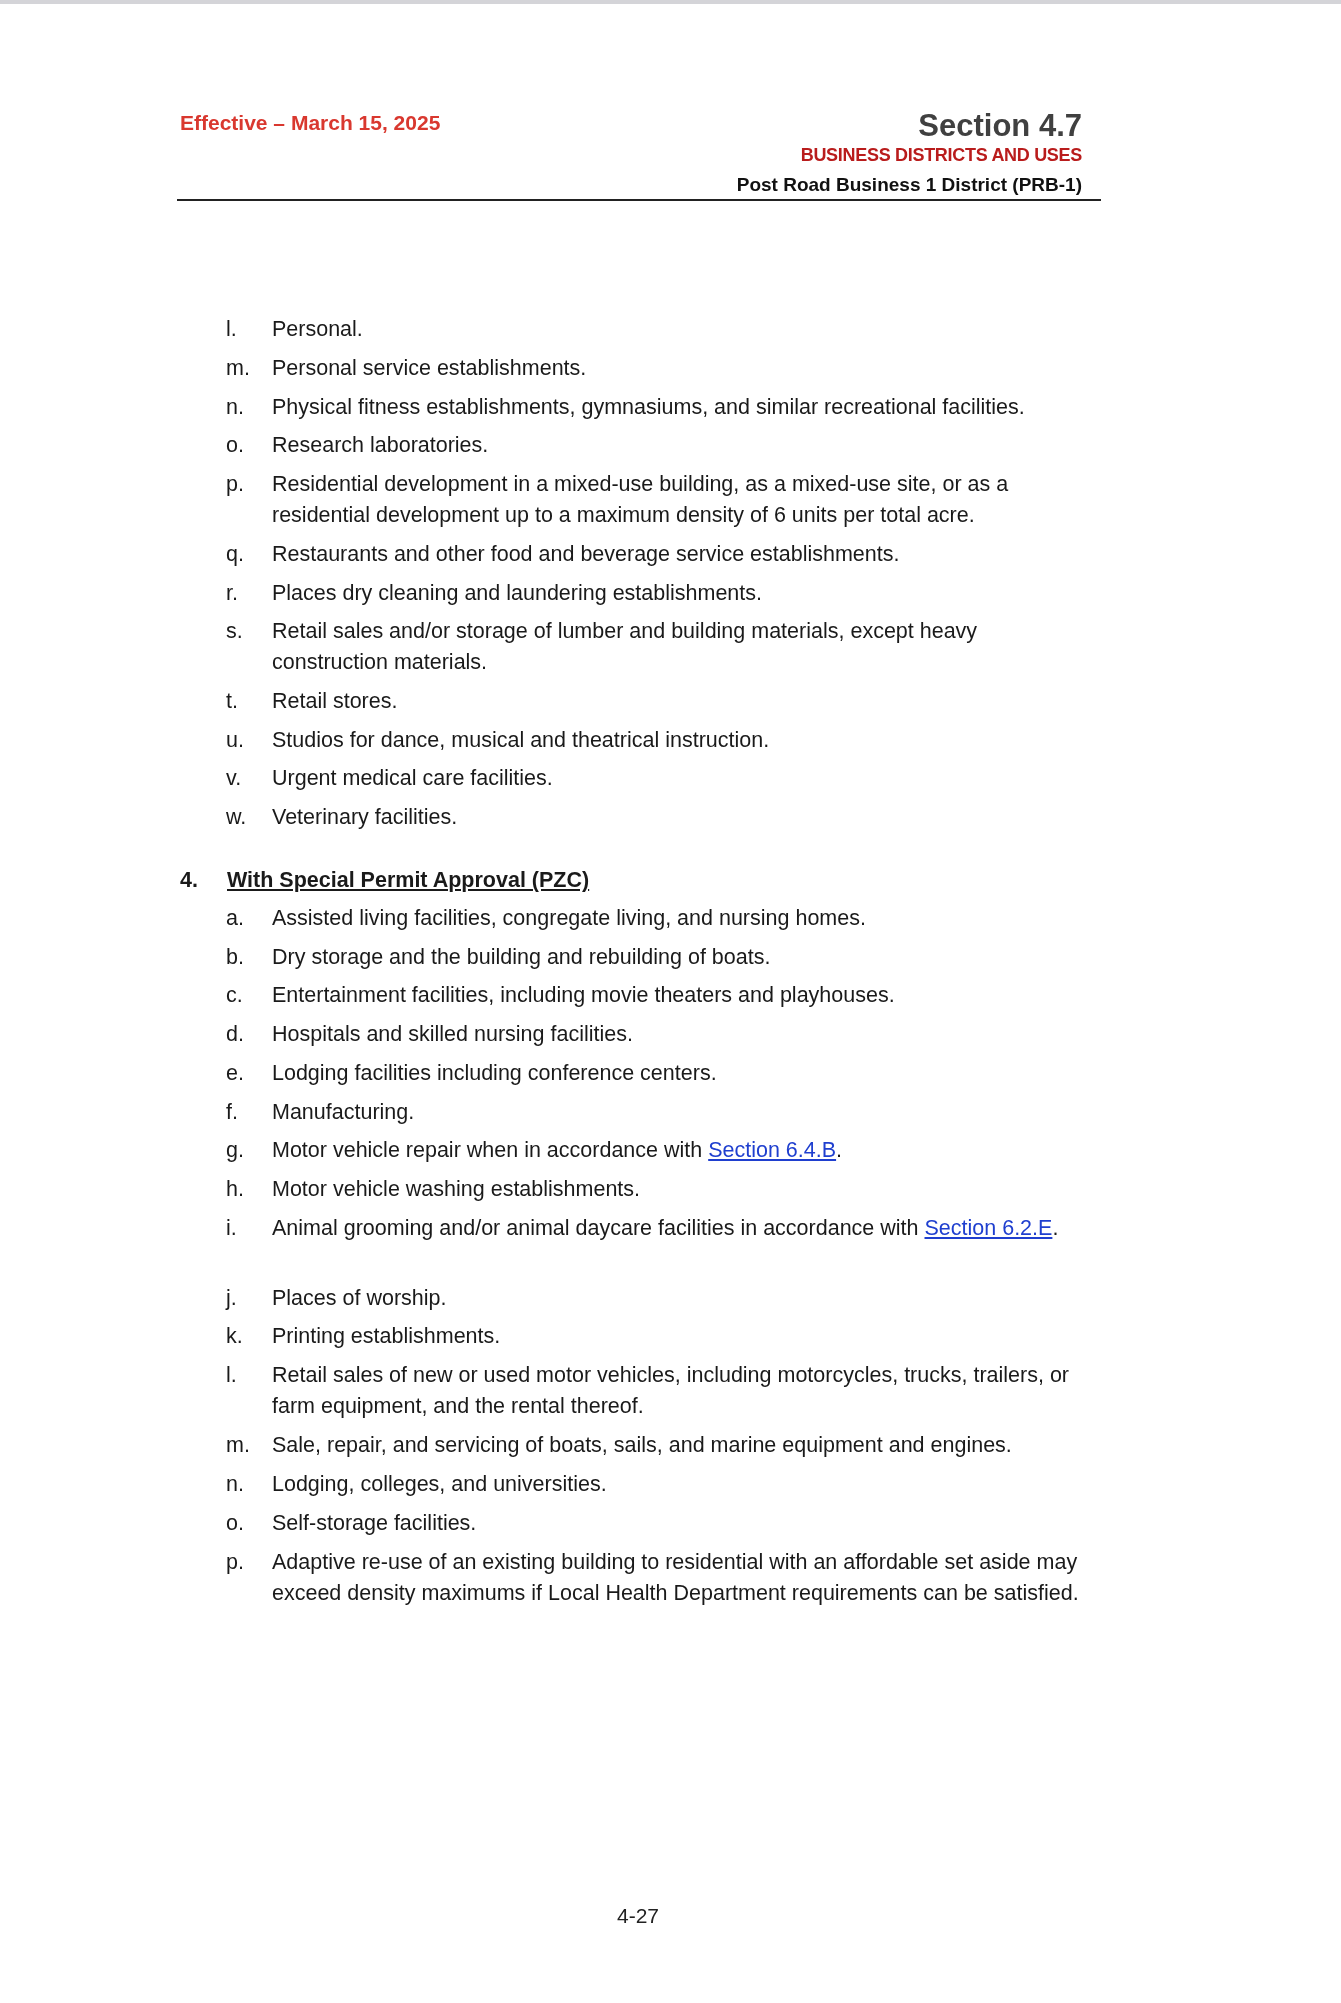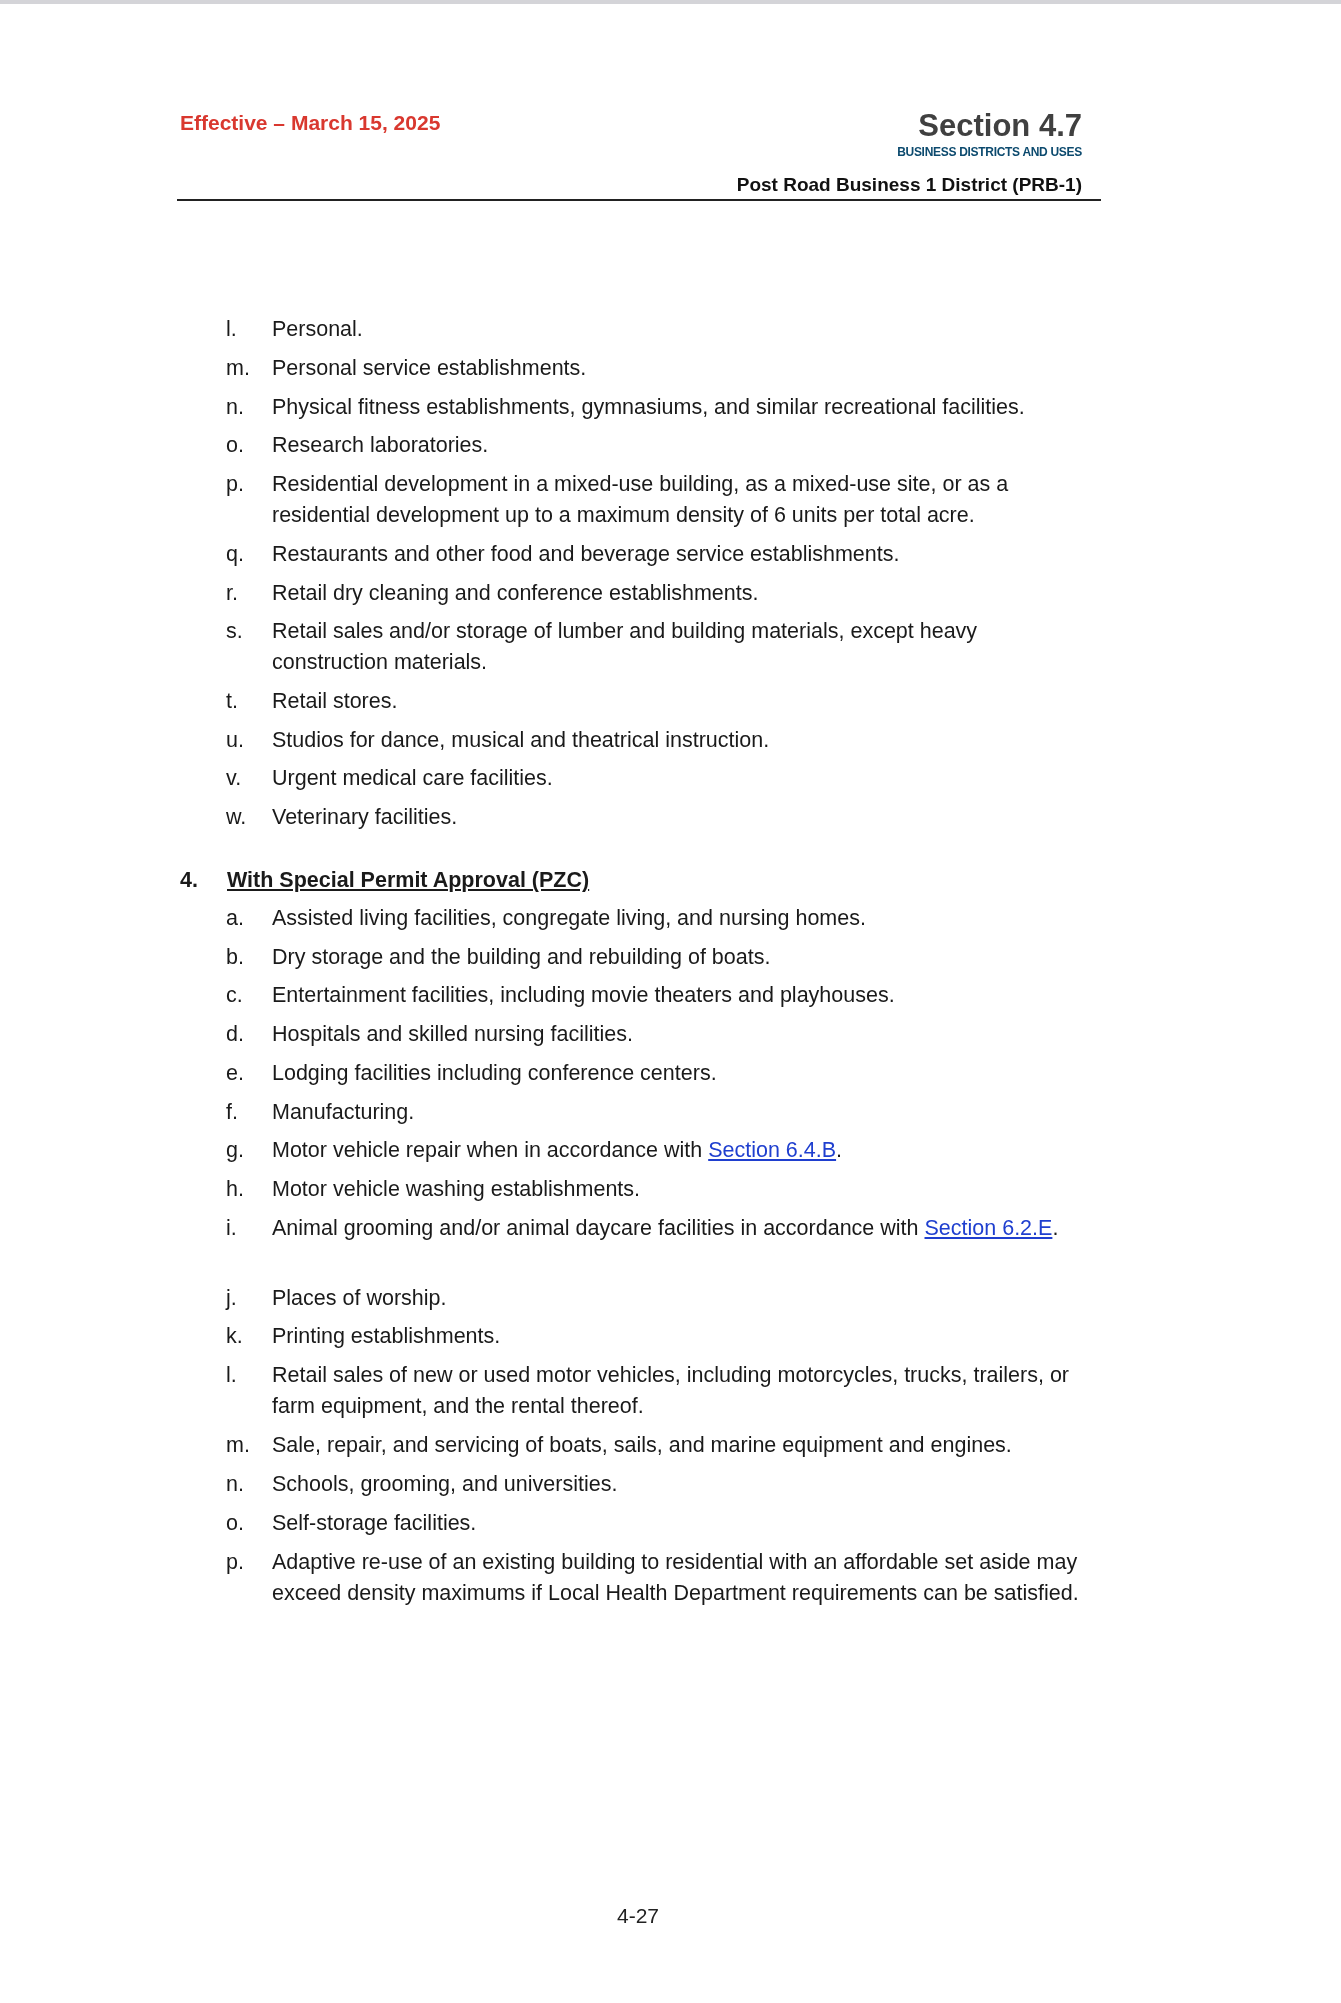--- a/index.html
+++ b/index.html
@@ -3,21 +3,21 @@
 <meta charset="utf-8">
 <style>
   html, body { margin:0; padding:0; }
   body { width:1341px; height:2003px; background:#ffffff; position:relative; overflow:hidden;
          font-family:"Liberation Sans", sans-serif; color:#1a1a1a; }
   .topbar { position:absolute; left:0; top:0; width:1341px; height:4px; background:#d4d4d8; }
   .page { position:absolute; left:0; top:4px; width:1325px; height:1999px; background:#fff; }
   .hdr-left { position:absolute; left:180px; top:107px; font-size:21px; font-weight:bold; color:#d9382f; }
   .hdr-right { position:absolute; right:243px; text-align:right; font-weight:bold; }
   .sec { top:104px; font-size:31px; color:#404040; }
-  .cat { top:141px; font-size:12px; color:#0c4a6e; letter-spacing:-0.3px; }
+  .cat { top:141px; font-size:18px; color:#b91c1c; letter-spacing:-0.3px; }
   .dist { top:170px; font-size:19px; color:#111; }
   .rule { position:absolute; left:177px; top:195px; width:924px; height:2px; background:#222; }
   .cont { position:absolute; left:0; width:1276px; top:245px; text-align:center; font-style:italic; font-size:21px; color:#222; }
   .item { position:absolute; left:0; width:1341px; font-size:21.5px; line-height:31px; }
   .item .lbl { position:absolute; left:226px; }
   .item .txt { position:absolute; left:272px; width:825px; }
   .sect-num { position:absolute; left:180px; font-weight:bold; font-size:21.5px; }
   .sect-title { position:absolute; left:227px; font-weight:bold; font-size:21.5px; text-decoration:underline;text-align:right; }
   a.ref { color:#1f3fcf; text-decoration:underline; }
   .pagenum { position:absolute; left:0; width:1276px; text-align:center; top:1900px; font-size:21px; color:#222; }
@@ -54,21 +54,21 @@
   <div class="item" style="top:465px">
       <span class="lbl">p.</span>
       <span class="txt">Residential development in a mixed-use building, as a mixed-use site, or as a residential development up to a maximum density of 6 units per total acre.</span>
     </div>
   <div class="item" style="top:535px">
       <span class="lbl">q.</span>
       <span class="txt">Restaurants and other food and beverage service establishments.</span>
     </div>
   <div class="item" style="top:574px">
       <span class="lbl">r.</span>
-      <span class="txt">Retail dry cleaning and conference establishments.</span>
+      <span class="txt">Places dry cleaning and laundering establishments.</span>
     </div>
   <div class="item" style="top:612px">
       <span class="lbl">s.</span>
       <span class="txt">Retail sales and/or storage of lumber and building materials, except heavy construction materials.</span>
     </div>
   <div class="item" style="top:682px">
       <span class="lbl">t.</span>
       <span class="txt">Retail stores.</span>
     </div>
   <div class="item" style="top:721px">
@@ -134,21 +134,21 @@
   <div class="item" style="top:1356px">
       <span class="lbl">l.</span>
       <span class="txt" style="width:800px">Retail sales of new or used motor vehicles, including motorcycles, trucks, trailers, or farm equipment, and the rental thereof.</span>
     </div>
   <div class="item" style="top:1426px">
       <span class="lbl">m.</span>
       <span class="txt" style="width:840px">Sale, repair, and servicing of boats, sails, and marine equipment and engines.</span>
     </div>
   <div class="item" style="top:1465px">
       <span class="lbl">n.</span>
-      <span class="txt">Schools, grooming, and universities.</span>
+      <span class="txt">Lodging, colleges, and universities.</span>
     </div>
   <div class="item" style="top:1504px">
       <span class="lbl">o.</span>
       <span class="txt">Self-storage facilities.</span>
     </div>
   <div class="item" style="top:1543px">
       <span class="lbl">p.</span>
       <span class="txt" style="width:835px">Adaptive re-use of an existing building to residential with an affordable set aside may exceed density maximums if Local Health Department requirements can be satisfied.</span>
     </div>
 

